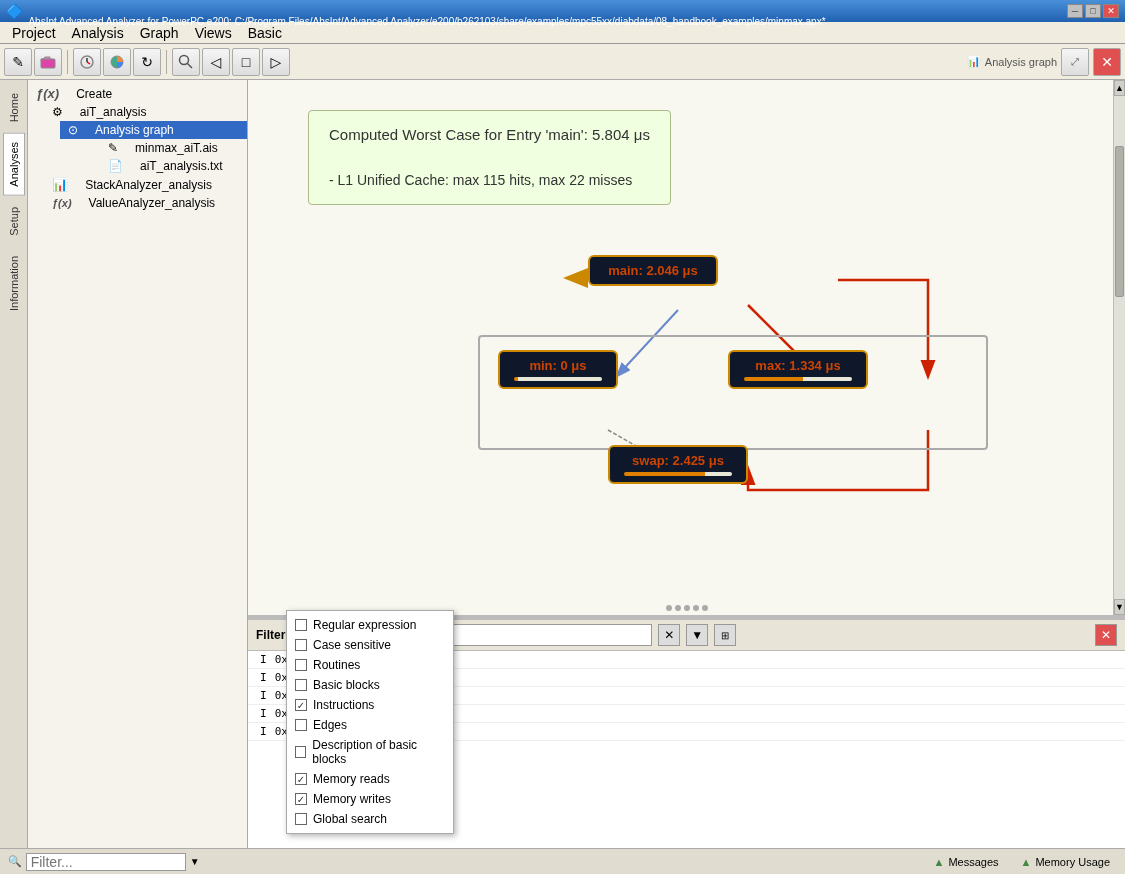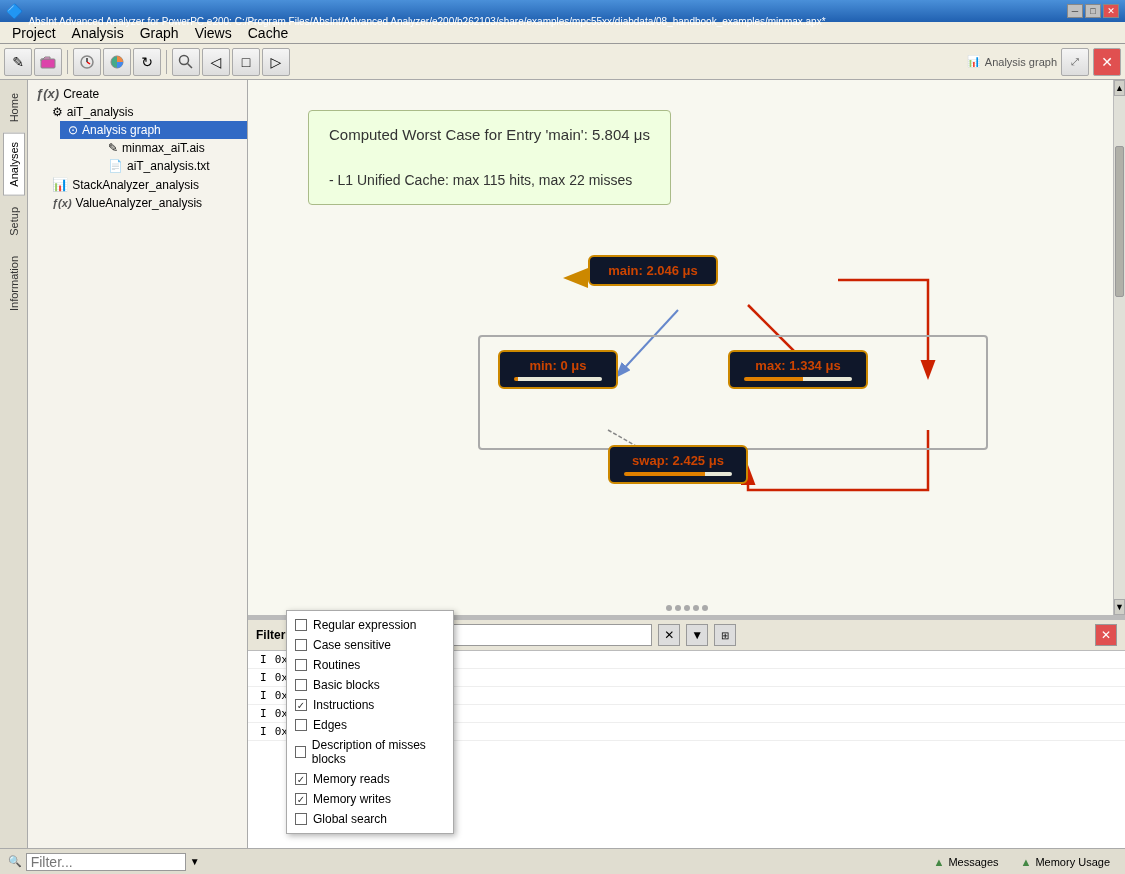--- a/index.html
+++ b/index.html
@@ -110,21 +110,21 @@
     #tree-area {
       flex: 1;
       overflow-y: auto;
       padding: 4px 0;
     }
     .tree-item {
       display: flex;
       align-items: center;
       padding: 2px 8px;
       cursor: pointer;
-      gap: 4px;
+      gap: 17px;
       font-size: 12px;
     }
     .tree-item.selected { background: #316ac5; color: white; }
     .tree-indent { margin-left: 16px; }
     .tree-indent2 { margin-left: 32px; }
 
     
     #content-area {
       flex: 1;
       display: flex;
@@ -337,21 +337,21 @@
     <div class="titlebar-btn">□</div>
     <div class="titlebar-btn close">✕</div>
   </div>
 </div>
 
 <div id="menubar">
   <div class="menu-item">Project</div>
   <div class="menu-item">Analysis</div>
   <div class="menu-item">Graph</div>
   <div class="menu-item">Views</div>
-  <div class="menu-item">Cache</div>
+  <div class="menu-item">Basic</div>
 </div>
 
 <div id="toolbar">
   <div class="toolbar-btn" title="Create">✎</div>
   <div class="toolbar-btn" title="Open">
     <svg width="16" height="16" viewBox="0 0 16 16">
         <rect x="1" y="5" width="14" height="9" fill="#d4a" stroke="#888" stroke-width="1" rx="1"></rect>
         <path d="M1 7 L5 3 L10 3 L10 5 L1 5Z" fill="#e8c" stroke="#888" stroke-width="1"></path>
       </svg>
   </div>
@@ -597,21 +597,21 @@
   <div class="dropdown-item">
     <div class="dropdown-checkbox checked">✓</div>
     <span>Instructions</span>
   </div>
   <div class="dropdown-item">
     <div class="dropdown-checkbox"></div>
     <span>Edges</span>
   </div>
   <div class="dropdown-item">
     <div class="dropdown-checkbox"></div>
-    <span>Description of misses blocks</span>
+    <span>Description of basic blocks</span>
   </div>
   <div class="dropdown-item">
     <div class="dropdown-checkbox checked">✓</div>
     <span>Memory reads</span>
   </div>
   <div class="dropdown-item">
     <div class="dropdown-checkbox checked">✓</div>
     <span>Memory writes</span>
   </div>
   <div class="dropdown-item">

